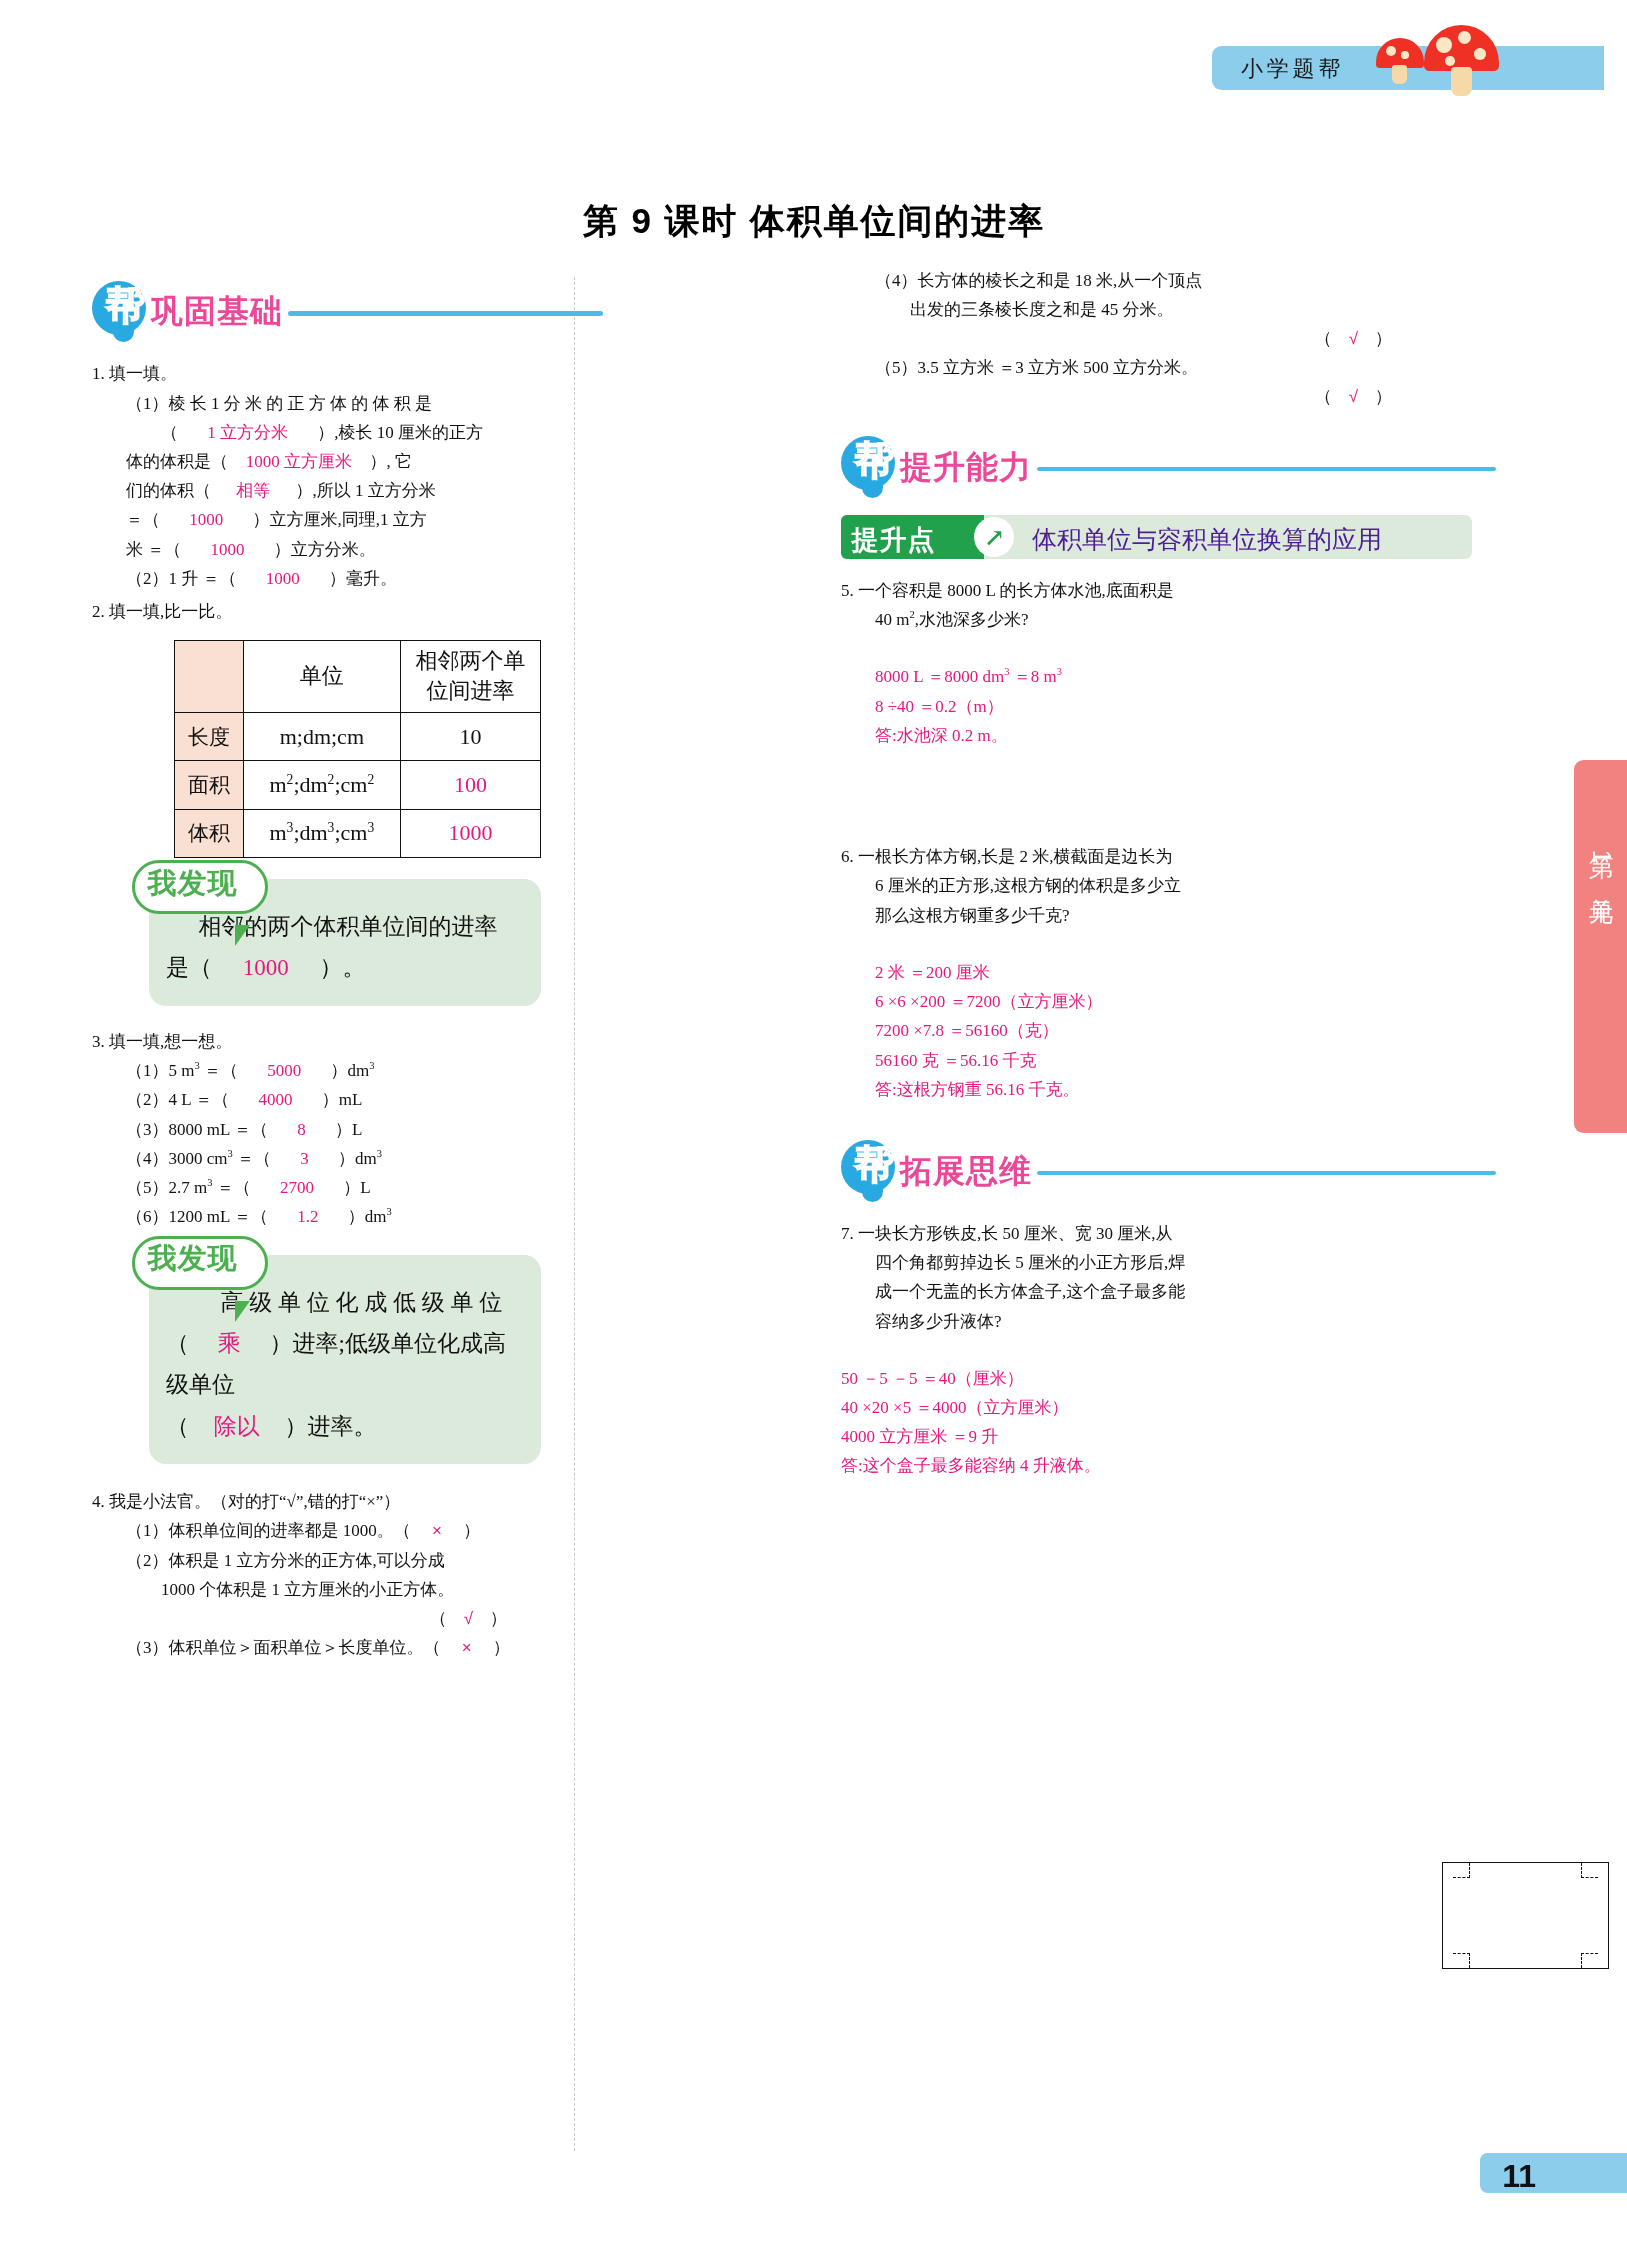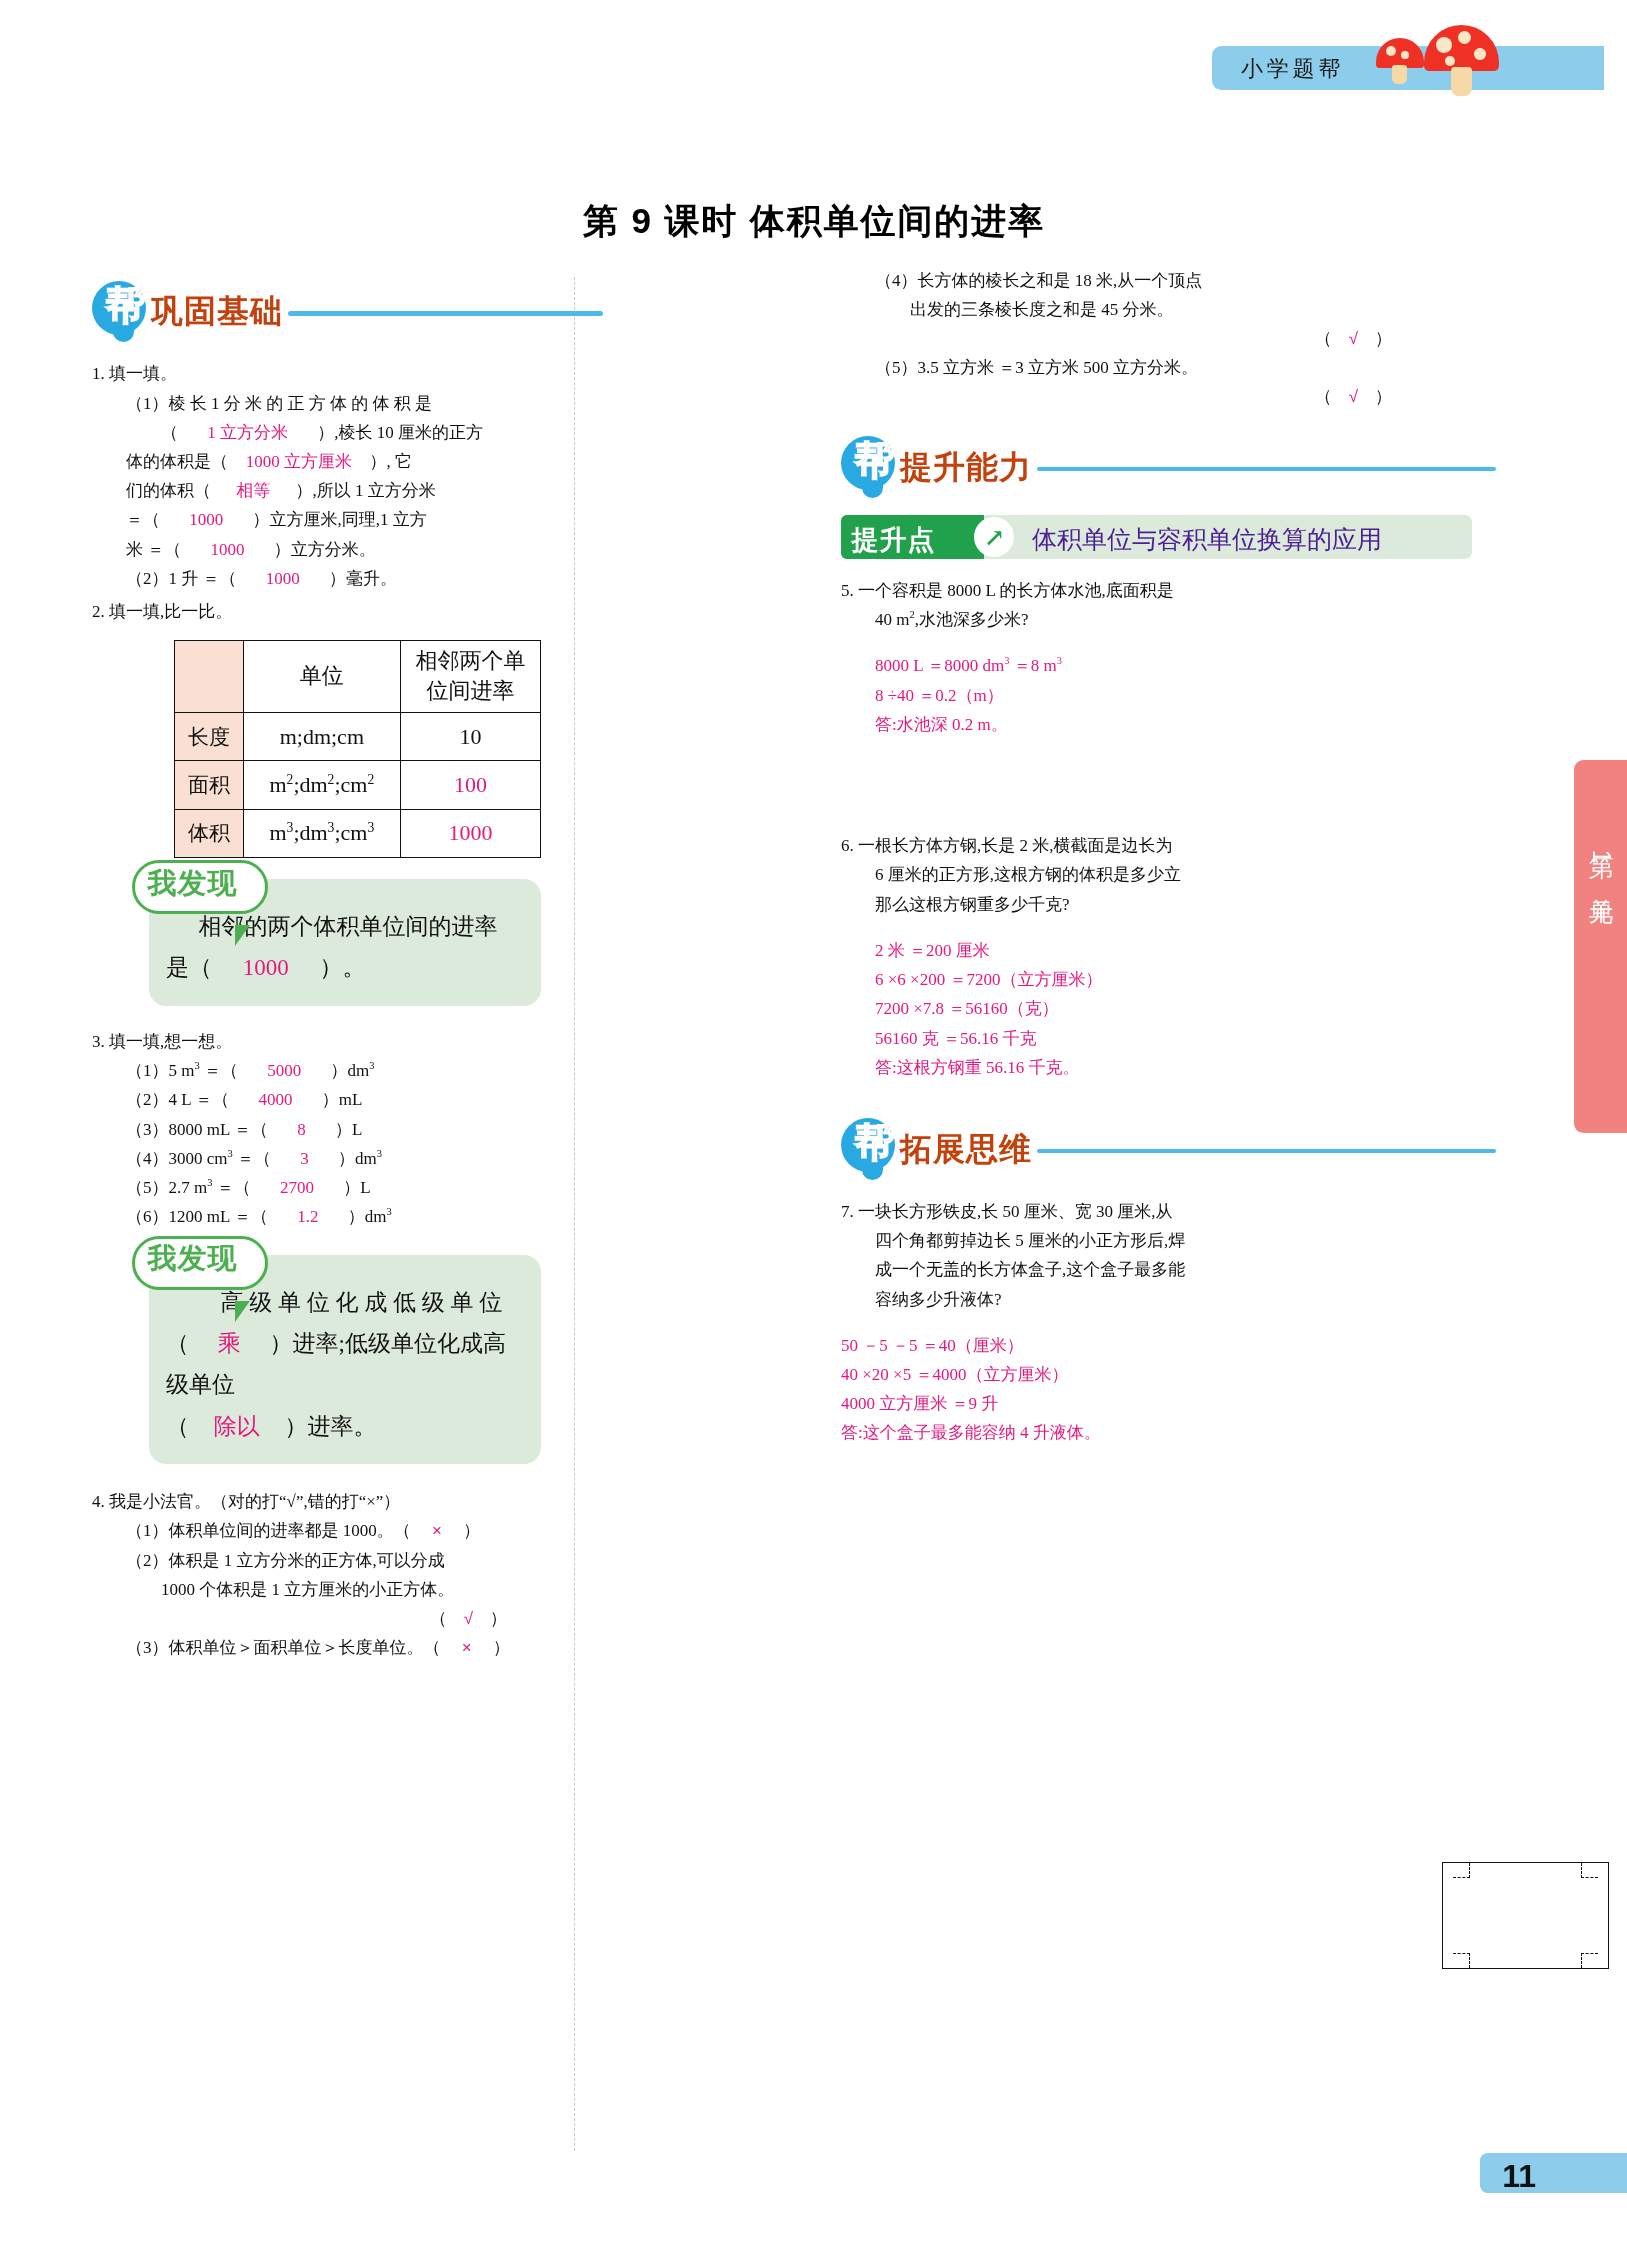--- a/index.html
+++ b/index.html
@@ -67,21 +67,21 @@
     position:absolute;left:21px;top:46px;width:21px;height:19px;
     background:#29a9e1;border-radius:0 0 13.4px 13.4px;
   }
   .sec-bang{
     position:absolute; left:13.4px; top:7.6px; font-size:40px; font-weight:bold;
     color:#ef4b54; -webkit-text-stroke:1.4px #fff;
     font-family:"Liberation Sans","DejaVu Sans",sans-serif; line-height:1;
   }
   .sec-text{
     position:absolute; left:59px; top:13.4px; font-size:32px; font-weight:bold;
-    color:#c2410c; letter-spacing:1px;
+    color:#ec4899; letter-spacing:1px;
     font-family:"Liberation Sans","DejaVu Sans",sans-serif;
   }
   .sec-rule{
     position:absolute; left:196px; top:34px; height:4.8px; background:#4dbbea;
     border-radius:2.9px;
   }
   .sec-rule.left{width:315px;}
   .sec-rule.right{width:459px;}
   .sec-rule.wide{width:459px;}
 
@@ -183,21 +183,21 @@
     position:relative; width:167px; height:107px; border:1.9px solid #111;
     box-sizing:border-box;
   }
   .corner{position:absolute;width:17px;height:15.3px;box-sizing:border-box;}
   .c-tl{left:9.6px;top:0;border-right:1.4px dashed #111;border-bottom:1.4px dashed #111;}
   .c-tr{right:9.6px;top:0;border-left:1.4px dashed #111;border-bottom:1.4px dashed #111;}
   .c-bl{left:9.6px;bottom:0;border-right:1.4px dashed #111;border-top:1.4px dashed #111;}
   .c-br{right:9.6px;bottom:0;border-left:1.4px dashed #111;border-top:1.4px dashed #111;}
   .fig-wrap{position:absolute; right:19px; top:1862px;}
   .chk{color:#e5187f; font-family:"Liberation Sans","DejaVu Sans",sans-serif;}
-  .blk{margin-top:17px;}
+  .blk{margin-top:28px;}
 </style>
 </head>
 <body>
 
 <div class="top-header">
   <div class="top-header-label">小学题帮</div>
 </div>
 <div class="mushroom-small" style="position:absolute;left:1376px;top:38px;">
   <div class="m-dot" style="left:9.6px;top:7.6px;width:10.5px;height:10.5px;"></div>
   <div class="m-dot" style="left:25px;top:13.4px;width:7.6px;height:7.6px;"></div>

